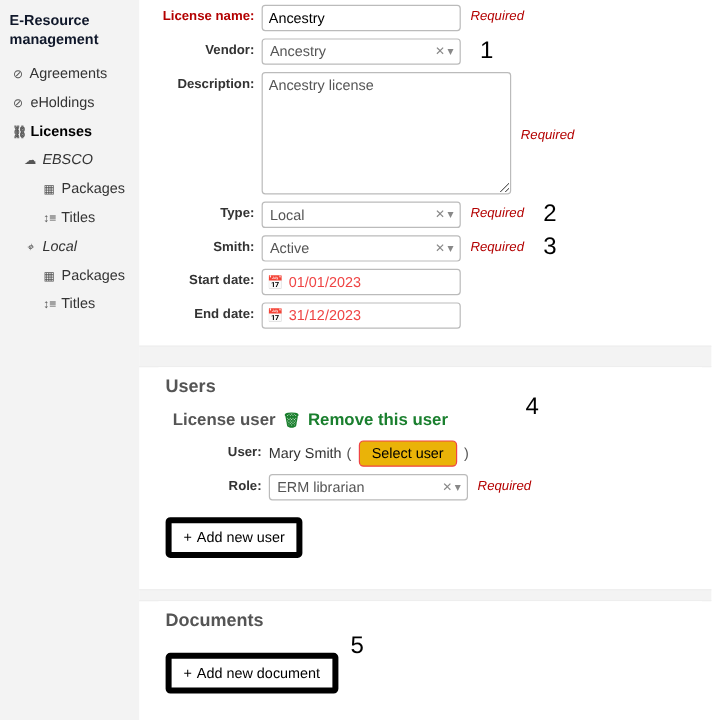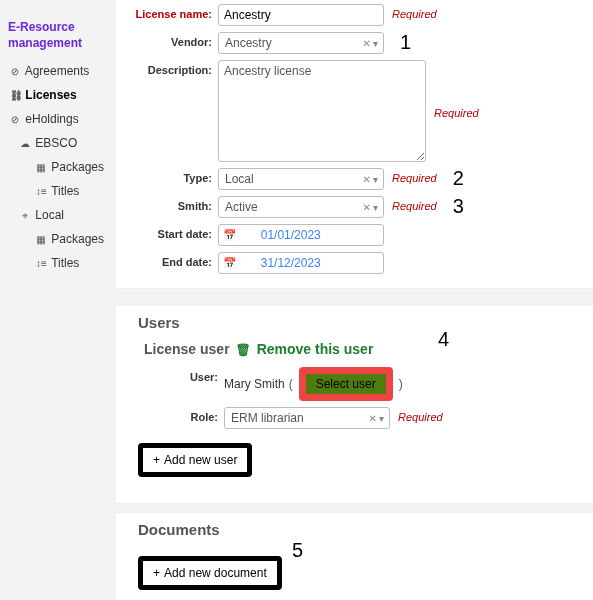--- a/index.html
+++ b/index.html
@@ -14,31 +14,31 @@
   .layout { display: flex; }
   .sidebar {
     width: 116px;
     background: #f3f3f3;
     padding: 8px 4px 8px 6px;
     min-height: 270px;
   }
   .sidebar-title {
     font-weight: bold;
     font-size: 12px;
-    color: #6d28d9;
-    margin: 12px 2px 8px 2px;
+    color: #0f172a;
+    margin: 2px 2px 8px 2px;
     line-height: 1.3;
   }
   .nav-item {
     padding: 5px 2px 5px 8px;
     cursor: pointer;
     color: #333;
   }
   .nav-item.lvl1 { padding-left: 4px; }
-  .nav-item.lvl2 { padding-left: 14px; }
+  .nav-item.lvl2 { padding-left: 14px; font-style: italic; }
   .nav-item.lvl3 { padding-left: 30px; }
   .nav-item.active { font-weight: bold; color: #000; }
   .nav-icon {
     display: inline-block;
     width: 10px;
     text-align: center;
     margin-right: 2px;
     color: #555;
     font-size: 10px;
   }
@@ -100,21 +100,21 @@
     display: inline-flex;
     align-items: center;
     border: 1px solid #bbb;
     border-radius: 3px;
     width: 166px;
     height: 22px;
     background: #fff;
     padding: 0 4px;
   }
   .date-icon { color: #2a7ab0; font-size: 11px; margin-right: 4px; }
-  .date-value { font-size: 12px; flex:1; color:#3b82f6;margin-left:20px; }
+  .date-value { font-size: 12px; flex:1; color:#ef4444; }
   .required-hint {
     color: #b30000;
     font-size: 11px;
     margin-left: 8px;
     padding-top: 4px;
     font-style: italic;
   }
   .callout-num {
     font-size: 20px;
     margin-left: 16px;
@@ -146,23 +146,23 @@
     font-weight: bold;
     cursor: pointer;
   }
   .trash-icon {
     display:inline-block;
     color:#1a7f2e;
     font-size:12px;
     margin: 0 2px;
   }
   .select-user-btn {
-    border: 7px solid #ef4444;
+    border: 1px solid #ef4444;
     border-radius: 4px;
-    background: #4d7c0f;
+    background: #eab308;
     padding: 3px 10px;
     font-size: 12px;
     cursor: pointer;
     margin: 0 2px;
   }
   .user-name { font-size:12px; }
   .paren { color:#555; }
   .outline-btn {
     border: 5px solid #000000;
     border-radius: 4px;
@@ -187,27 +187,27 @@
 
 <div class="layout">
 
   <nav class="sidebar">
     <div class="sidebar-title">E-Resource management</div>
 
     <div class="nav-item lvl1">
       <span class="nav-icon">⊘</span>
       <span>Agreements</span>
     </div>
+    <div class="nav-item lvl1">
+      <span class="nav-icon">⊘</span>
+      <span>eHoldings</span>
+    </div>
     <div class="nav-item lvl1 active">
       <span class="nav-icon">⛓</span>
       <span>Licenses</span>
-    </div>
-    <div class="nav-item lvl1">
-      <span class="nav-icon">⊘</span>
-      <span>eHoldings</span>
     </div>
     <div class="nav-item lvl2">
       <span class="nav-icon">☁</span>
       <span>EBSCO</span>
     </div>
     <div class="nav-item lvl3">
       <span class="nav-icon">▦</span>
       <span>Packages</span>
     </div>
     <div class="nav-item lvl3">

